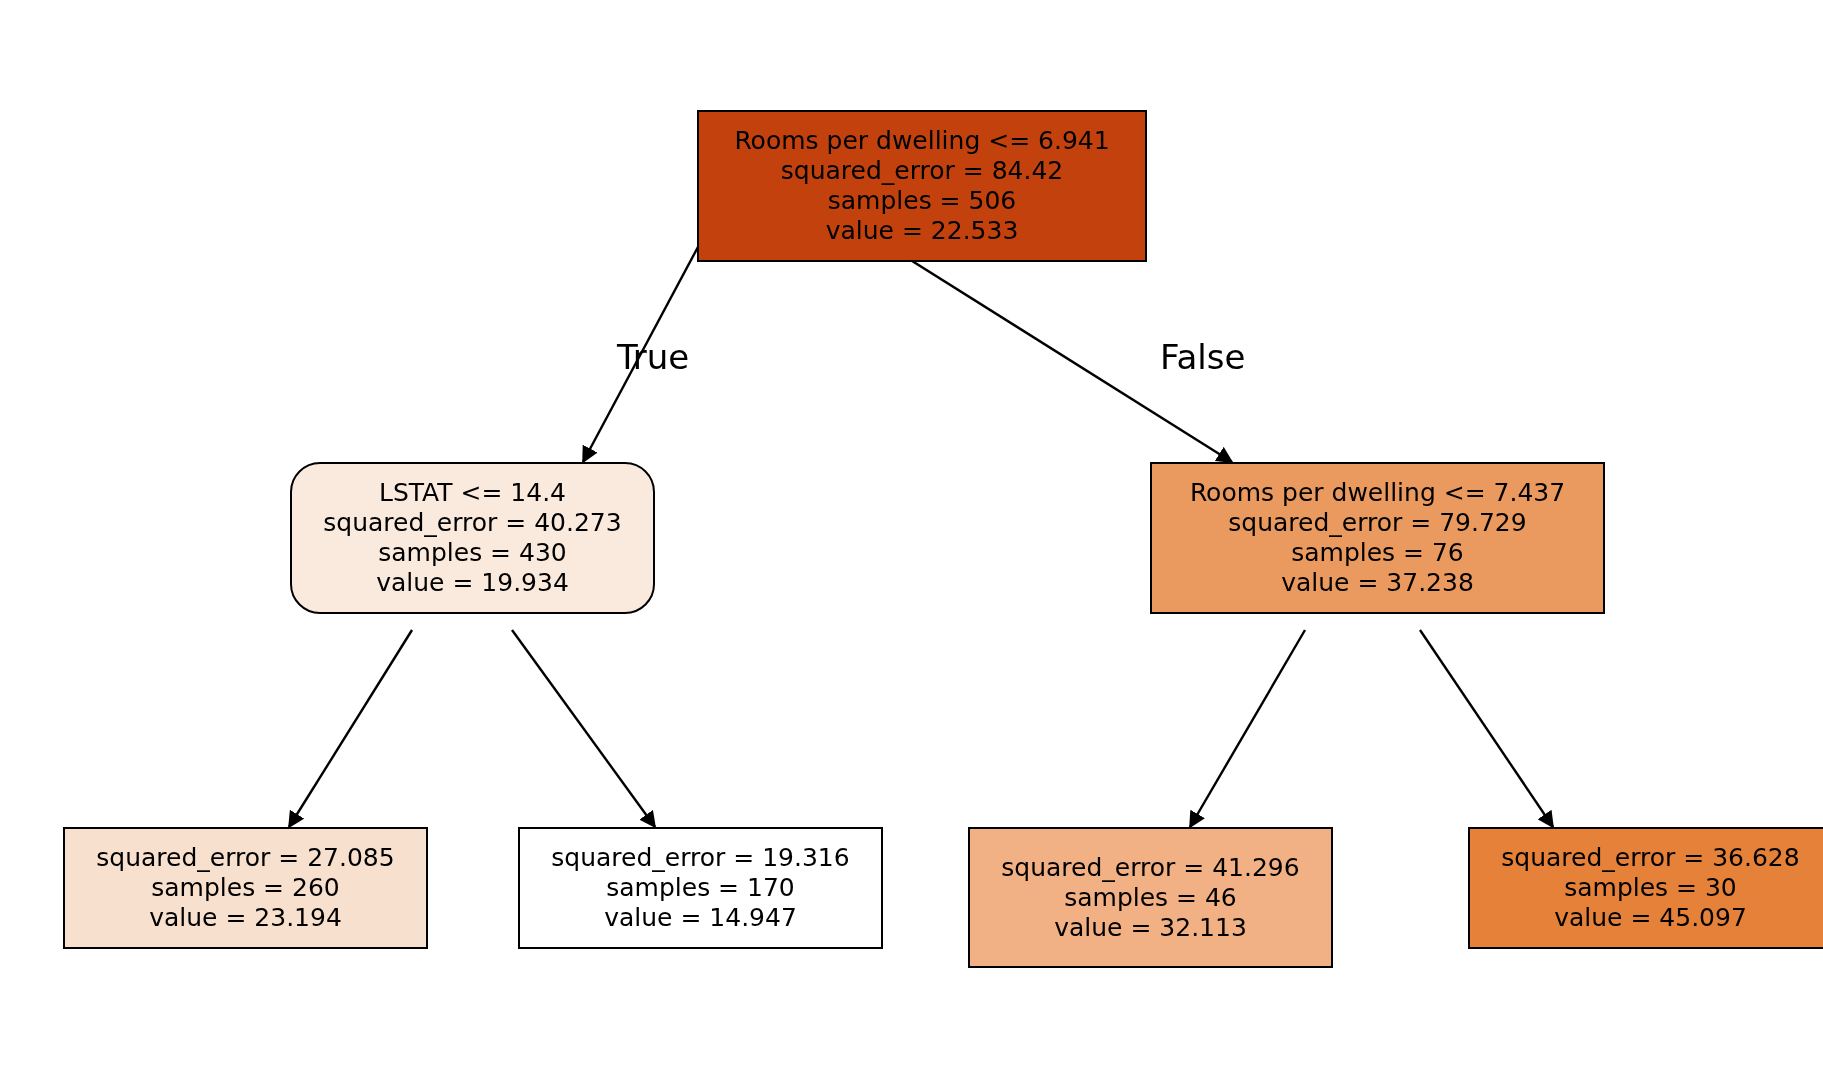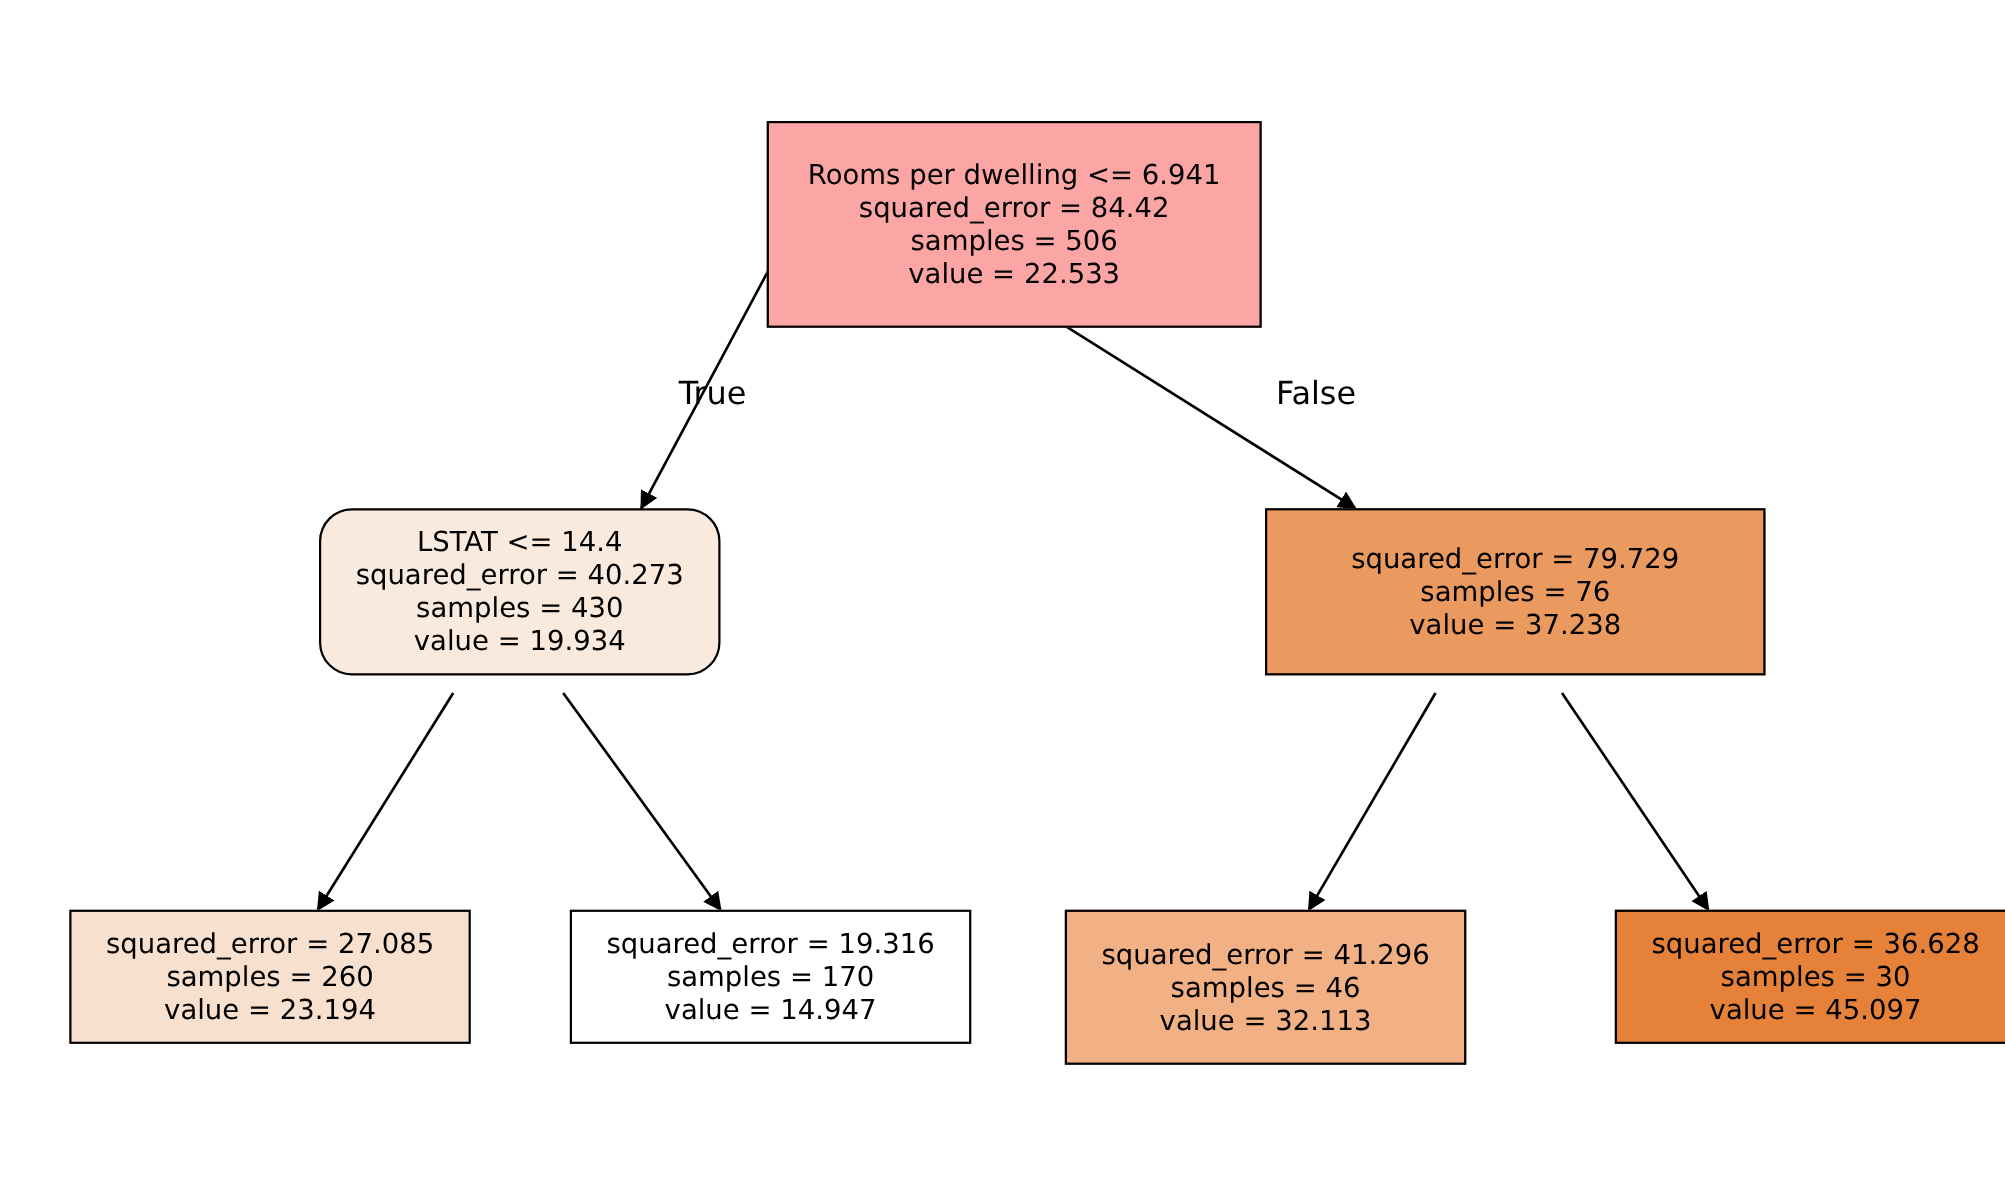--- a/index.html
+++ b/index.html
@@ -41,21 +41,21 @@
     color: #000000;
   }
   .node-line {
     font-size: 25px;
     line-height: 30px;
     white-space: nowrap;
     text-align: center;
   }
   .edge-label {
     position: absolute;
-    font-size: 29px;
+    font-size: 34px;
     line-height: 28px;
     color: #000000;
     white-space: nowrap;
   }
 </style>
 </head>
 <body style="background-color: rgb(255, 255, 255);">
 
 <div id="tree-canvas">
 
@@ -66,35 +66,36 @@
       </marker>
     </defs>
     <line x1="706" y1="232" x2="583" y2="462" stroke="#000000" stroke-width="2.4" marker-end="url(#arrow)"></line>
     <line x1="866" y1="232" x2="1232" y2="462" stroke="#000000" stroke-width="2.4" marker-end="url(#arrow)"></line>
     <line x1="412" y1="630" x2="289" y2="827" stroke="#000000" stroke-width="2.4" marker-end="url(#arrow)"></line>
     <line x1="512" y1="630" x2="655" y2="827" stroke="#000000" stroke-width="2.4" marker-end="url(#arrow)"></line>
     <line x1="1305" y1="630" x2="1190" y2="827" stroke="#000000" stroke-width="2.4" marker-end="url(#arrow)"></line>
     <line x1="1420" y1="630" x2="1553" y2="827" stroke="#000000" stroke-width="2.4" marker-end="url(#arrow)"></line>
   </svg>
 
-  <div class="node" style="left: 697px; top: 110px; width: 450px; height: 188px; background-color: #fca5a5;">
+  <div class="node" style="left: 697px; top: 110px; width: 450px; height: 152px; background-color: #c2410c;">
     <div class="node-line">Rooms per dwelling &lt;= 6.941</div>
     <div class="node-line">squared_error = 84.42</div>
     <div class="node-line">samples = 506</div>
     <div class="node-line">value = 22.533</div>
   </div>
 
   <div class="node" style="left: 290px; top: 462px; width: 365px; height: 152px; background-color: rgb(250, 234, 222); border-radius: 30px;">
     <div class="node-line">LSTAT &lt;= 14.4</div>
     <div class="node-line">squared_error = 40.273</div>
     <div class="node-line">samples = 430</div>
     <div class="node-line">value = 19.934</div>
   </div>
 
   <div class="node" style="left: 1150px; top: 462px; width: 455px; height: 152px; background-color: rgb(235, 154, 95);">
+    <div class="node-line">Rooms per dwelling &lt;= 7.437</div>
     <div class="node-line">squared_error = 79.729</div>
     <div class="node-line">samples = 76</div>
     <div class="node-line">value = 37.238</div>
   </div>
 
   <div class="node" style="left: 63px; top: 827px; width: 365px; height: 122px; background-color: rgb(248, 224, 206);">
     <div class="node-line">squared_error = 27.085</div>
     <div class="node-line">samples = 260</div>
     <div class="node-line">value = 23.194</div>
   </div>

